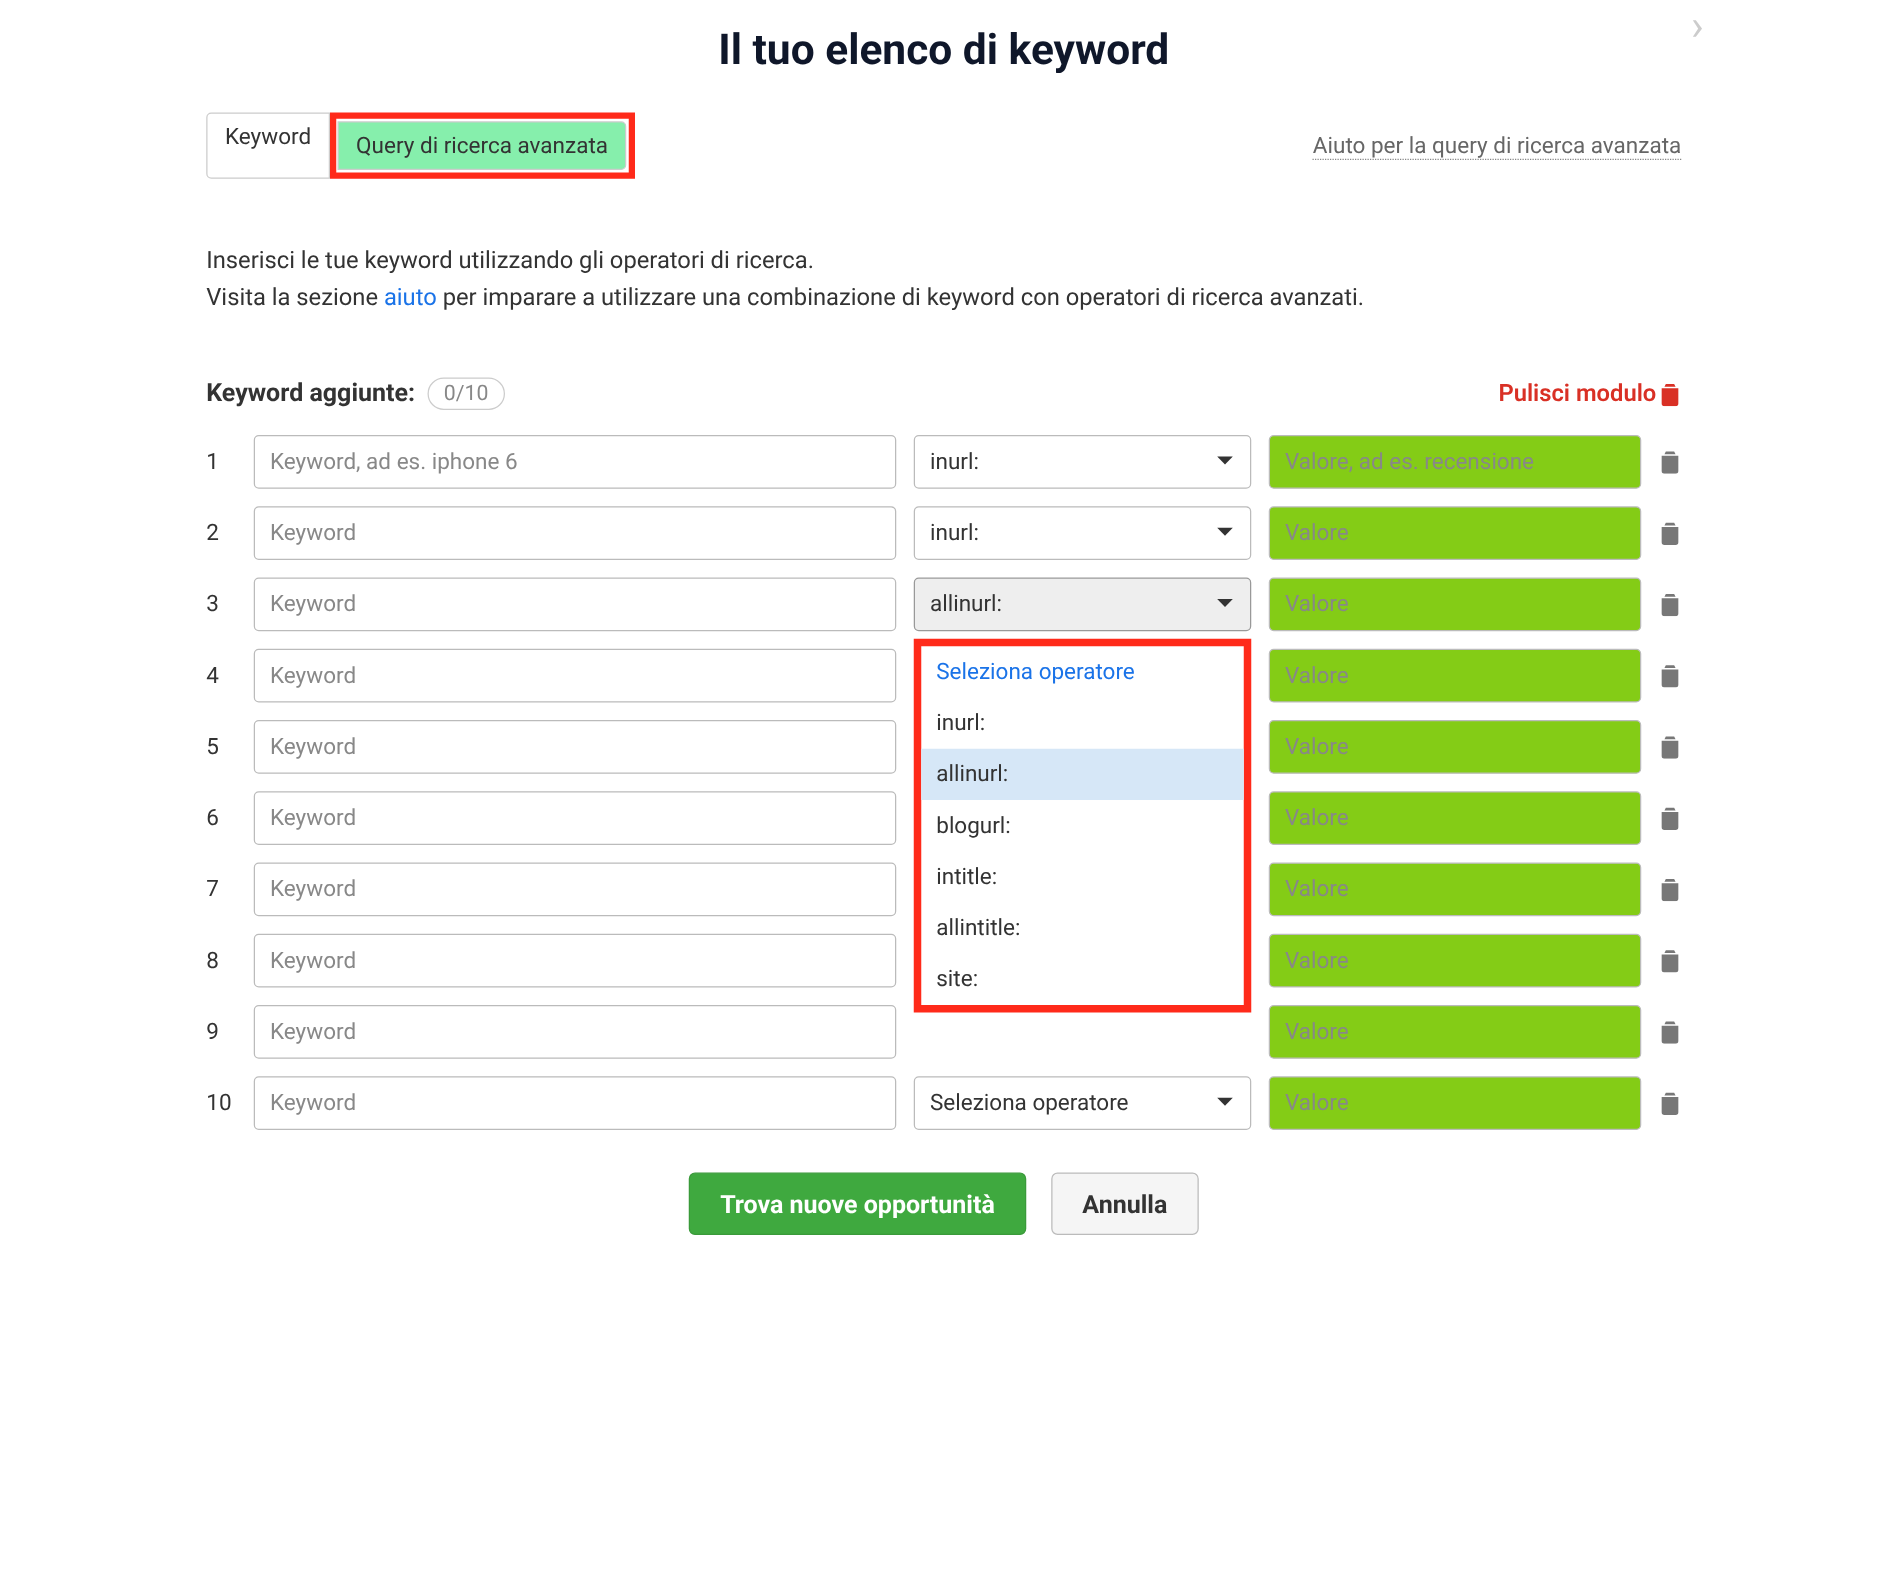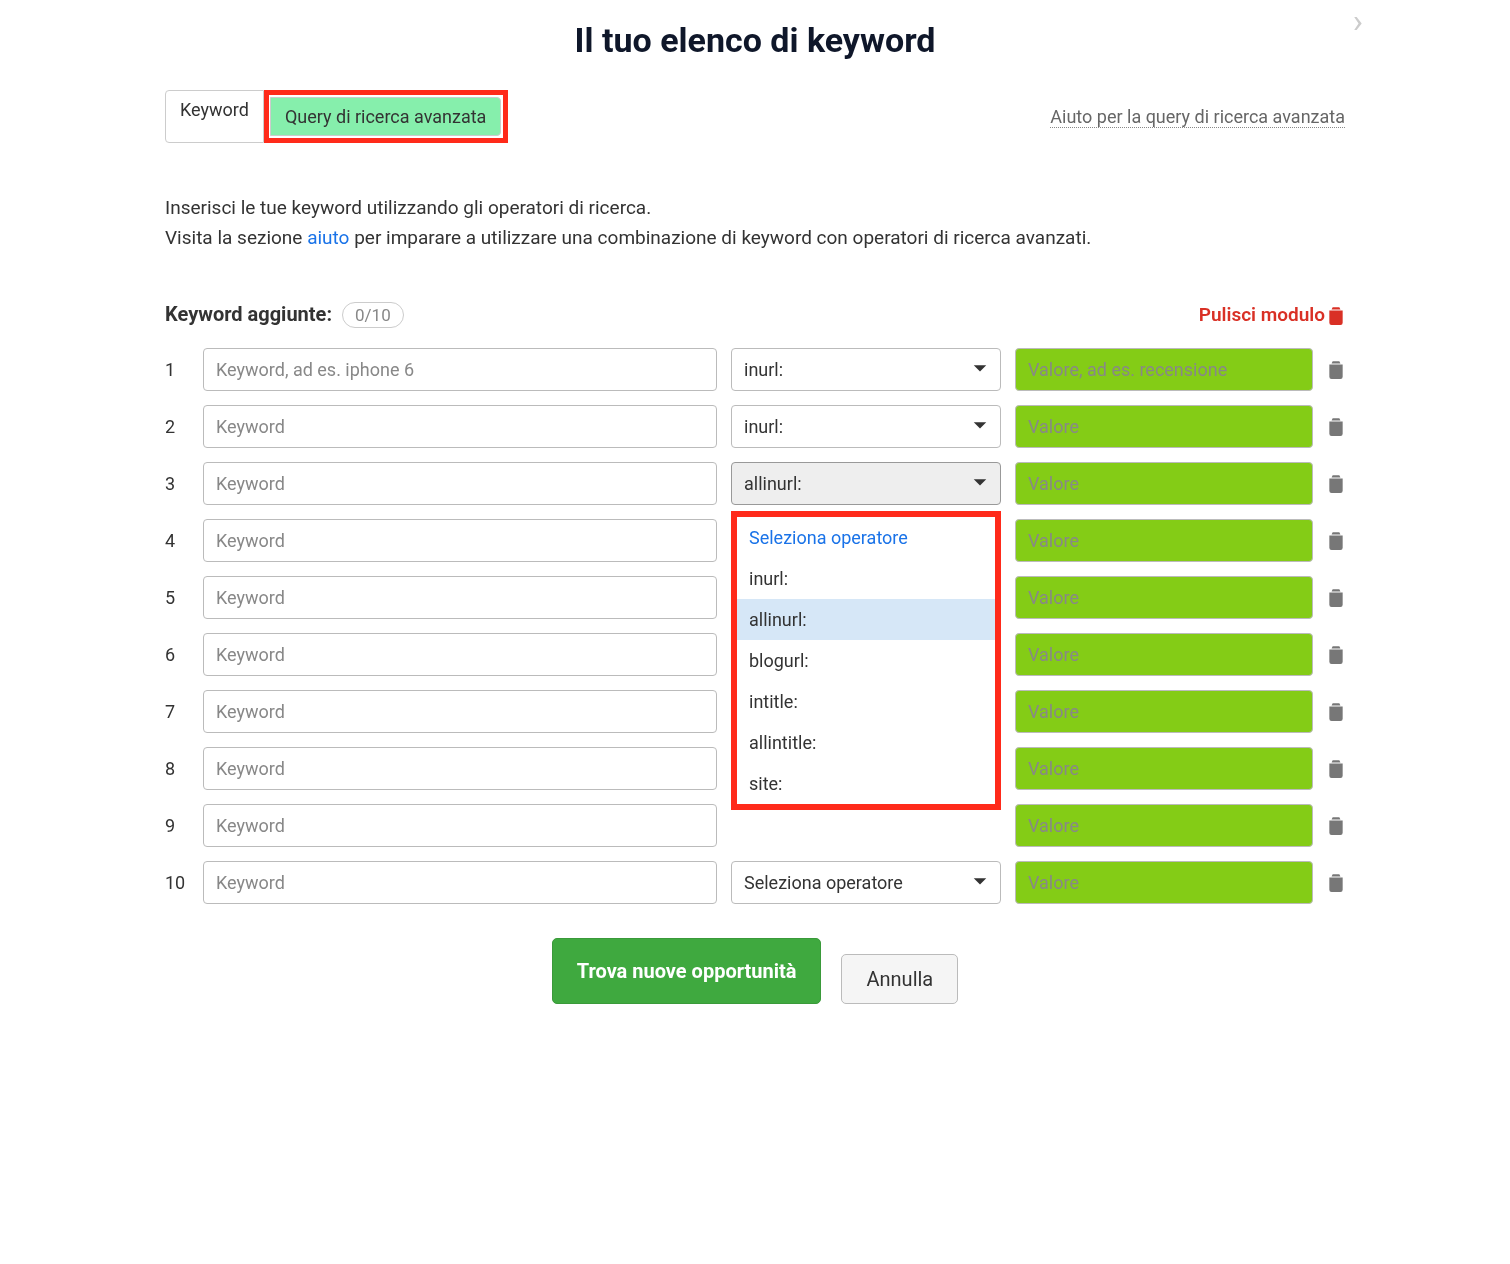--- a/index.html
+++ b/index.html
@@ -35,21 +35,21 @@
 .value-input::placeholder { color: #888; }
 .row-trash { color: #888; cursor: pointer; }
 .caret { font-size: 14px; }
 .dropdown { position: absolute; top: 100%; left: 0; right: 0; margin-top: 6px; border: 6px solid #ff2a1a; background: #fff; z-index: 10; }
 .dropdown-item { padding: 10px 12px; font-size: 18px; cursor: pointer; }
 .dropdown-item.placeholder { color: #1a73e8; }
 .dropdown-item.hover { background: #d6e7f7; }
 .footer { display: flex; justify-content: center; gap: 20px; margin-top: 34px; }
 .btn { padding: 12px 24px; font-size: 20px; border-radius: 5px; cursor: pointer; }
 .btn-primary { background: #3fa93f; color: #fff; border: 1px solid #3a9a3a; font-weight: 700; }
-.btn-secondary { background: #f5f5f5; color: #333; border: 1px solid #bbb; font-weight: 400; margin-top: 16px; }
+.btn-secondary { background: #f5f5f5; color: #333; border: 1px solid #bbb; font-weight: 700; }
 svg { display: block; }
 </style>
 </head>
 <body>
 
 <div class="container">
   <div class="close-hint">›</div>
   <h1>Il tuo elenco di keyword</h1>
 
   <div class="tabs-row">

